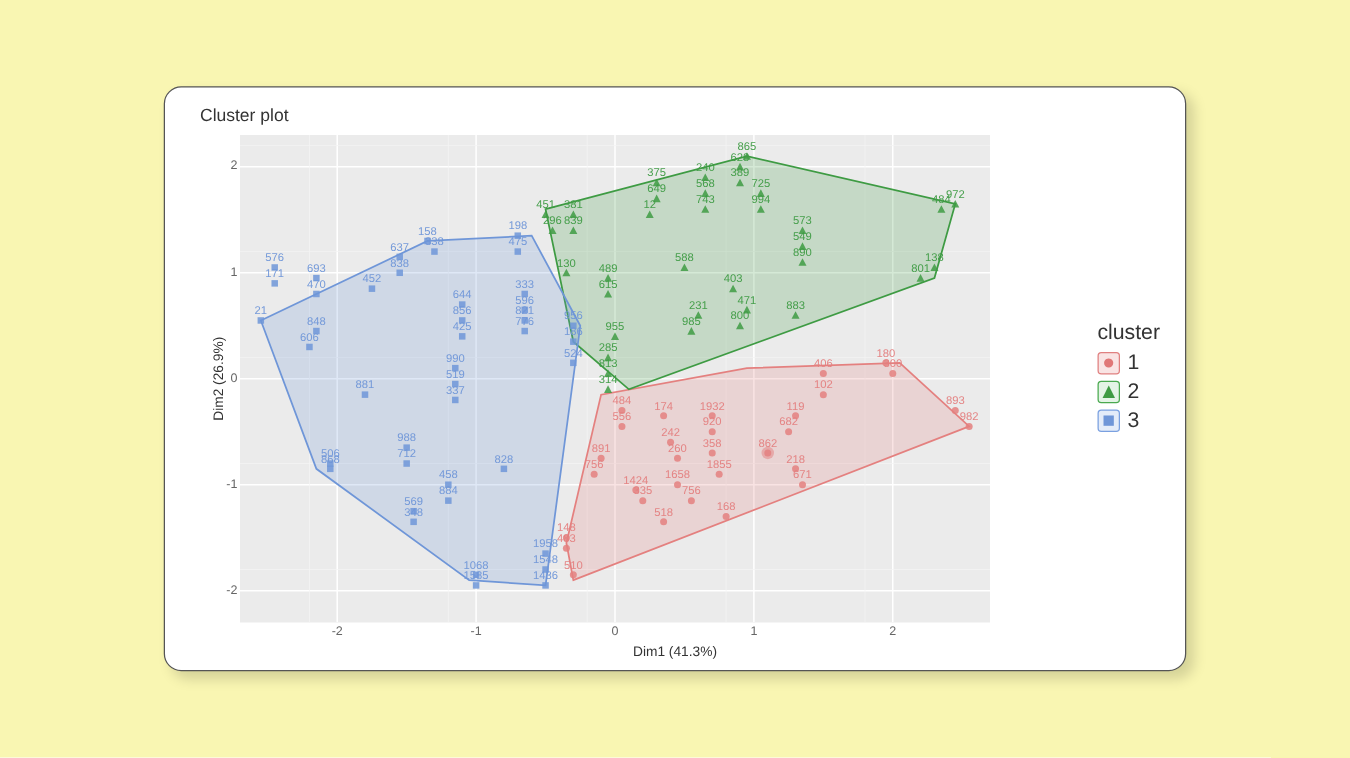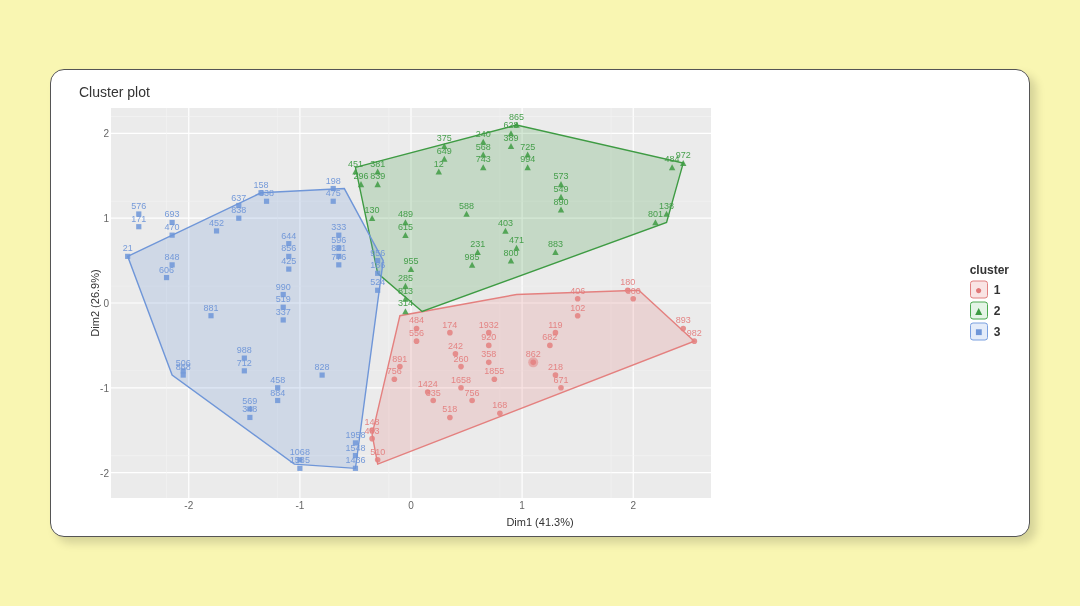--- a/index.html
+++ b/index.html
@@ -9,21 +9,21 @@
     align-items:center;
     justify-content:center;
     font-family:Arial,Helvetica,sans-serif;
     font-size:12px;
     color:#333;
     width:1080px;
     height:606px;
     box-sizing:border-box;
   }
   .card{
-    width:980px;
+    width:818px;
     height:468px;
     background:#fff;
     border-radius:14px;
     border:1px solid #555;
     box-shadow:6px 6px 10px rgba(0,0,0,0.15);
     position:relative;
     box-sizing:border-box;
     padding:14px 18px;
   }
   .title{
@@ -86,22 +86,21 @@
     top:0;
     transform:translateX(-50%);
     font-size:10px;
     color:#666;
   }
   .legend{
     position:absolute;
     right:20px;
     top:50%;
     transform:translateY(-50%);
-    font-size:12px;
-    font-weight:bold;
+    font-size:17px;
   }
   .legend-title{
     margin-bottom:4px;
     color:#333;
   }
   .legend-item{
     display:flex;
     align-items:center;
     margin:3px 0;
   }

